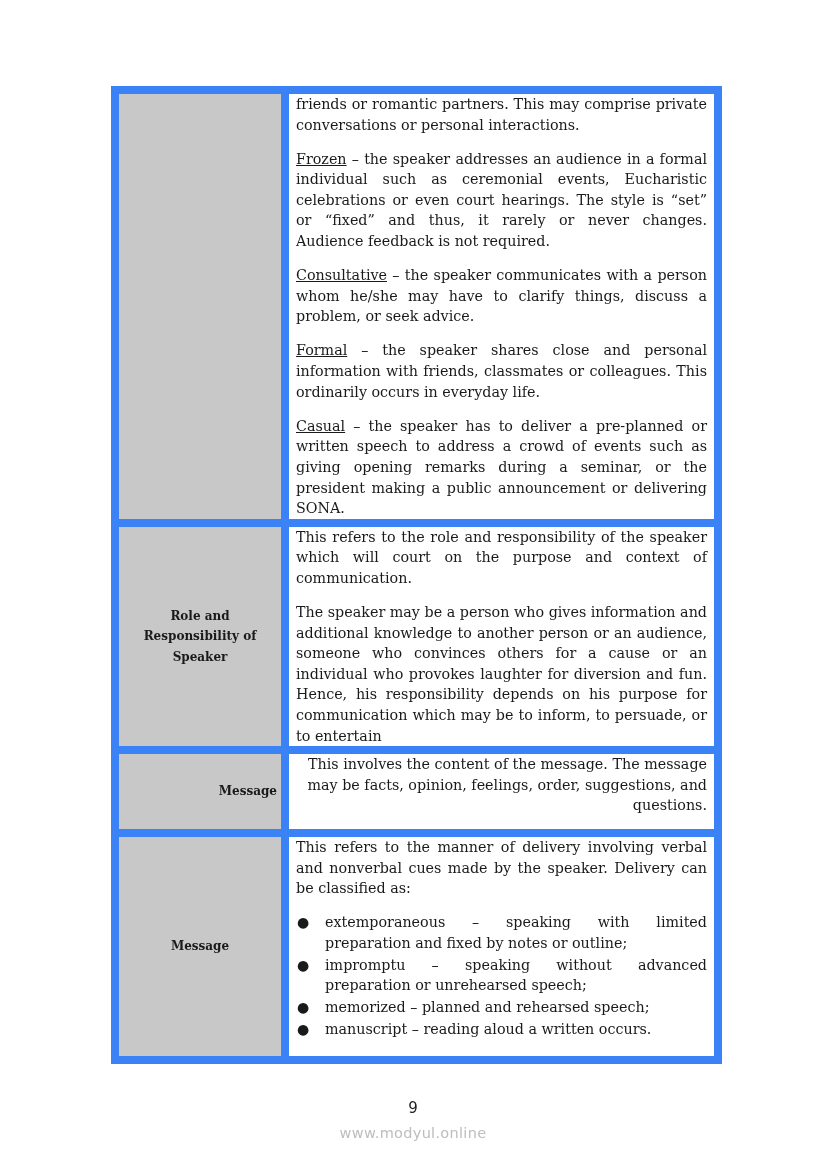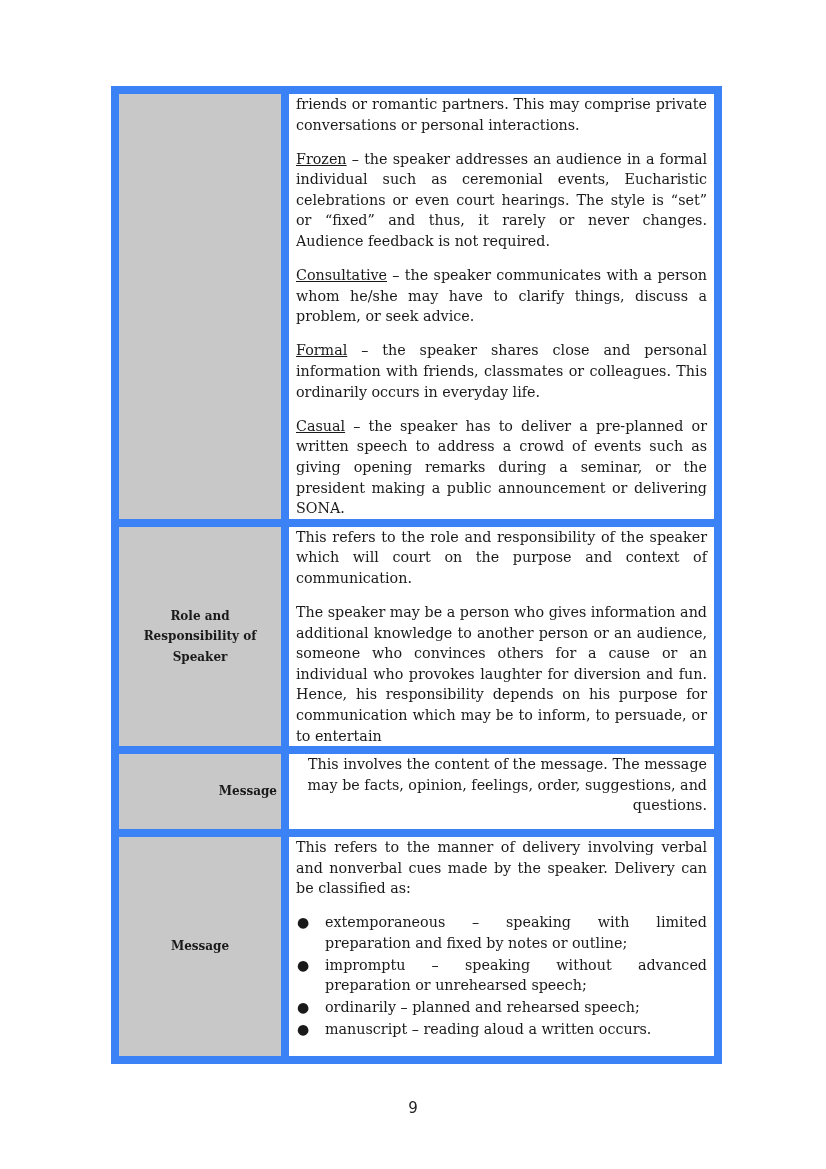--- a/index.html
+++ b/index.html
@@ -80,22 +80,23 @@
 
     <tr class="row4">
       <td class="label-cell">
         <span class="label-text">Message</span>
       </td>
       <td class="content-cell">
         <p class="last">This refers to the manner of delivery involving verbal and nonverbal cues made by the speaker. Delivery can be classified as:</p>
         <ul class="bullets">
           <li><span class="bullet">●</span><span>extemporaneous – speaking with limited preparation and fixed by notes or outline;</span></li>
           <li><span class="bullet">●</span><span>impromptu – speaking without advanced preparation or unrehearsed speech;</span></li>
-          <li><span class="bullet">●</span><span>ordinarily – planned and rehearsed speech;</span></li>
+          <li><span class="bullet">●</span><span>memorized – planned and rehearsed speech;</span></li>
           <li><span class="bullet">●</span><span>manuscript – reading aloud a written occurs.</span></li>
         </ul>
       </td>
     </tr>
   </tbody>
     </table>
 
   <div class="page-number">9</div>
+  <div class="watermark">www.modyul.online</div>
 </div>
 
 </body></html>

